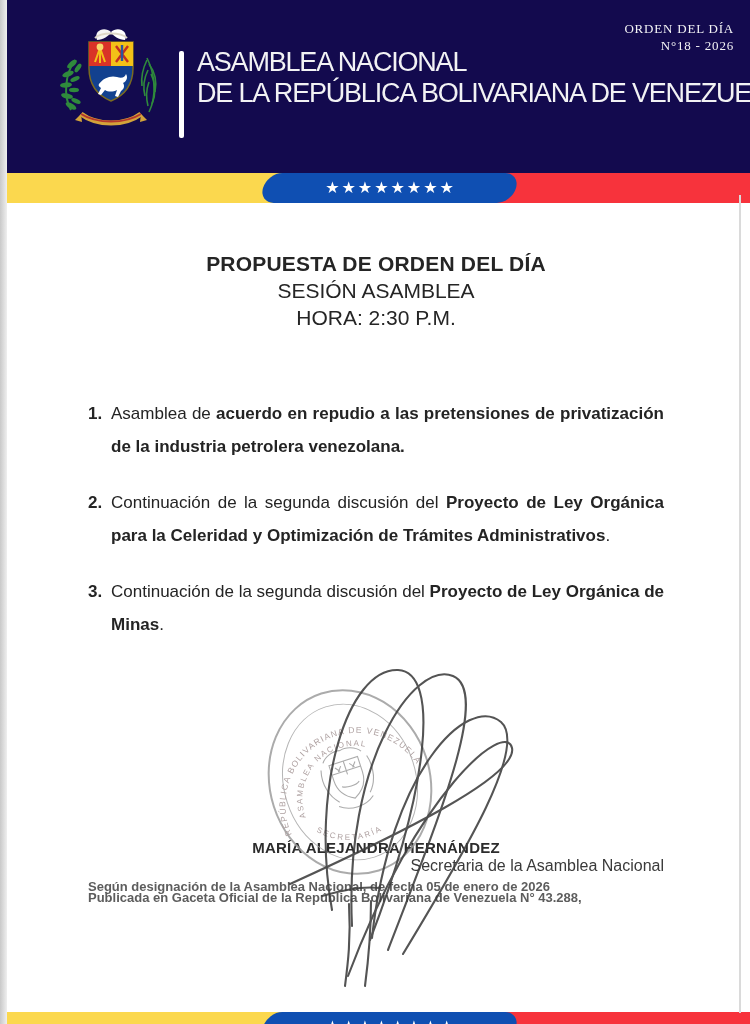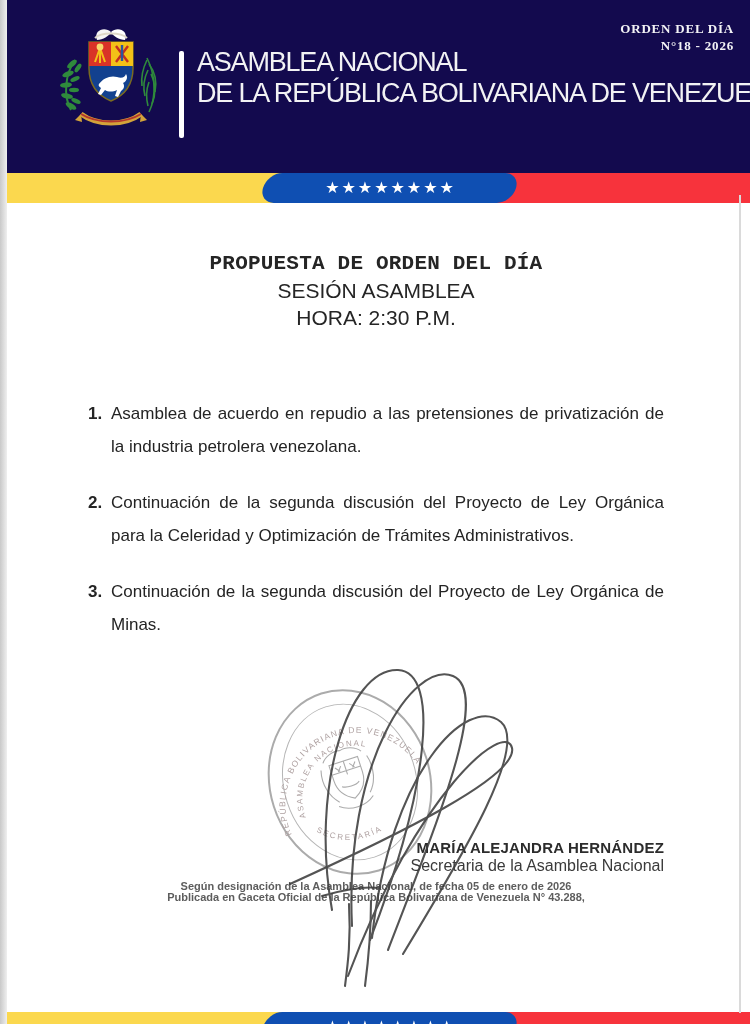--- a/index.html
+++ b/index.html
@@ -18,53 +18,53 @@
   
   .header { position:absolute; left:7px; top:0; width:743px; height:173px;
     background:#130a4e; }
   .coat { position:absolute; left:52px; top:22px; width:104px; height:118px; }
   .hdr-bar { position:absolute; left:172px; top:51px; width:5px; height:87px;
     background:#ffffff; border-radius:2px; }
   .org { position:absolute; left:190px; top:47px; color:#f2f2f4;
     font-size:27px; line-height:31px; letter-spacing:-1.2px; font-weight:400;
     white-space:nowrap; }
   .orden { position:absolute; right:16px; top:20px; text-align:right;
-    color:#f3f3f5; font-family:"Liberation Serif", serif; font-weight:bold;
+    color:#f3f3f5; font-family:"Liberation Serif", serif; font-weight:normal;
     font-size:13px; line-height:17px; letter-spacing:0.8px; }
 
   
   .band { position:absolute; left:7px; width:743px; height:30px; }
   .band-top { top:173px; }
   .band-bottom { top:1012px; }
   .band .yellow { position:absolute; left:0; top:0; width:52%; height:100%; background:#fbd84e; }
   .band .red { position:absolute; left:52%; top:0; right:0; height:100%; background:#f7333c; }
   .band .pill { position:absolute; left:256px; top:0; width:253px; height:30px;
     background:#0f4fb2; border-radius:15px; transform:skewX(-16deg); }
   .band .stars { position:absolute; left:256px; top:0; width:253px; height:30px;
     color:#ffffff; font-size:16px; letter-spacing:2px; text-align:center;
     line-height:29px; text-indent:2px; }
 
   
   .title-block { position:absolute; left:88px; top:250px; width:576px;
     text-align:center; color:#252525; font-size:21px; line-height:27px; }
-  .title-block .t1 { font-weight:bold; letter-spacing:0.2px;font-family:Liberation Mono, monospace; }
+  .title-block .t1 { font-weight:bold; letter-spacing:0.2px; }
 
   .agenda { position:absolute; left:88px; top:397px; width:576px; color:#242424; }
   .agenda-item { position:relative; margin-bottom:23px; font-size:17px; line-height:33px; }
   .agenda-item .num { position:absolute; left:0; top:0; font-weight:bold; }
   .agenda-item .itext { margin-left:23px; text-align:justify; }
-  .agenda-item .itext b { font-weight:normal; }
-
-  
-  .sig-name { position:absolute; left:88px; top:839px; width:576px; text-align:right;
+  .agenda-item .itext b { font-weight:bold; }
+
+  
+  .sig-name { position:absolute; left:88px; top:839px; width:576px; text-align:center;
     font-weight:bold; font-size:15px; letter-spacing:0.2px; color:#2c2c2c; }
   .sig-role { position:absolute; left:88px; top:857px; width:576px; text-align:right;
     font-size:16px; color:#3a3a3a; }
-  .sig-note { position:absolute; left:88px; top:881px; width:576px; text-align:center;
-    font-size:11px; font-weight:600; line-height:11px; color:#5d5d5d; }
+  .sig-note { position:absolute; left:88px; top:881px; width:576px; 
+    font-size:13px; font-weight:600; line-height:11px; color:#5d5d5d; }
   .sig-art { position:absolute; left:222px; top:658px; width:306px; height:334px;
     z-index:5; pointer-events:none; }
 </style>
 </head>
 <body>
 
 <div class="page">
 
   <div class="scan-left"></div>
   <div class="scan-right"></div>

